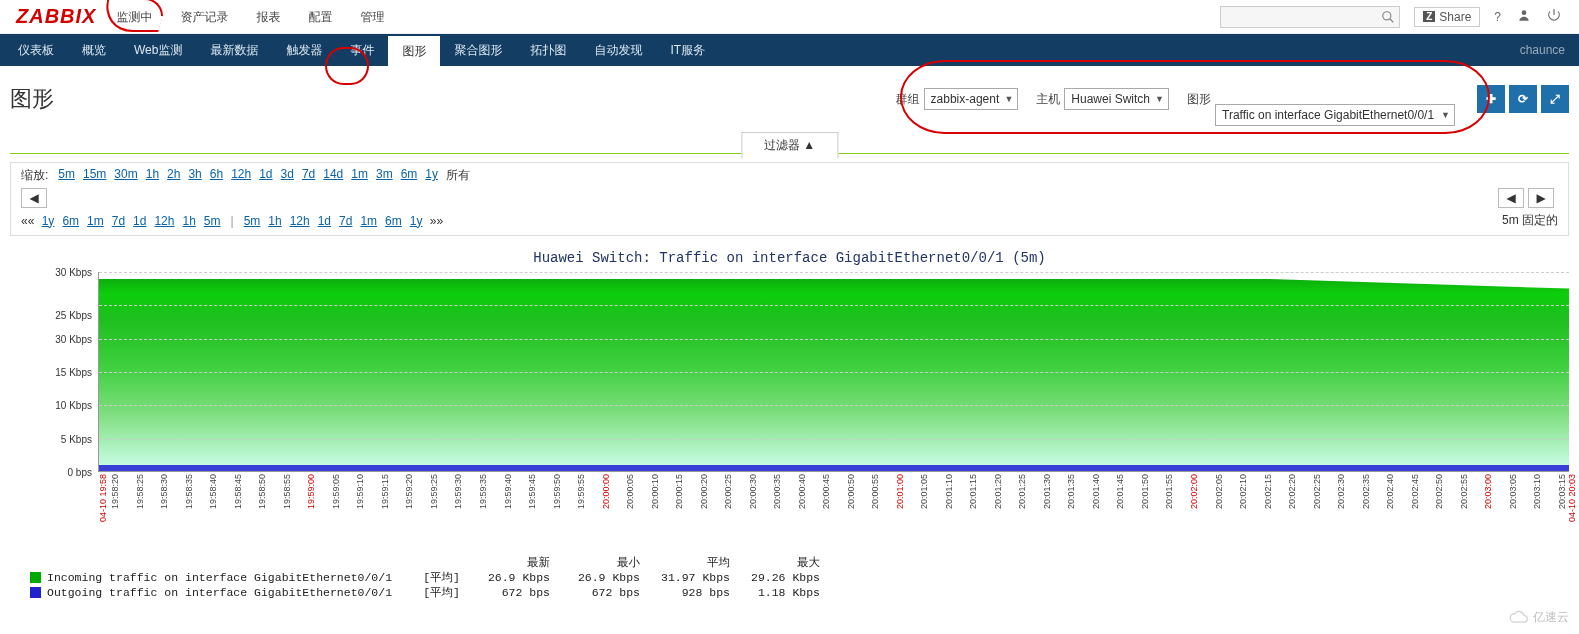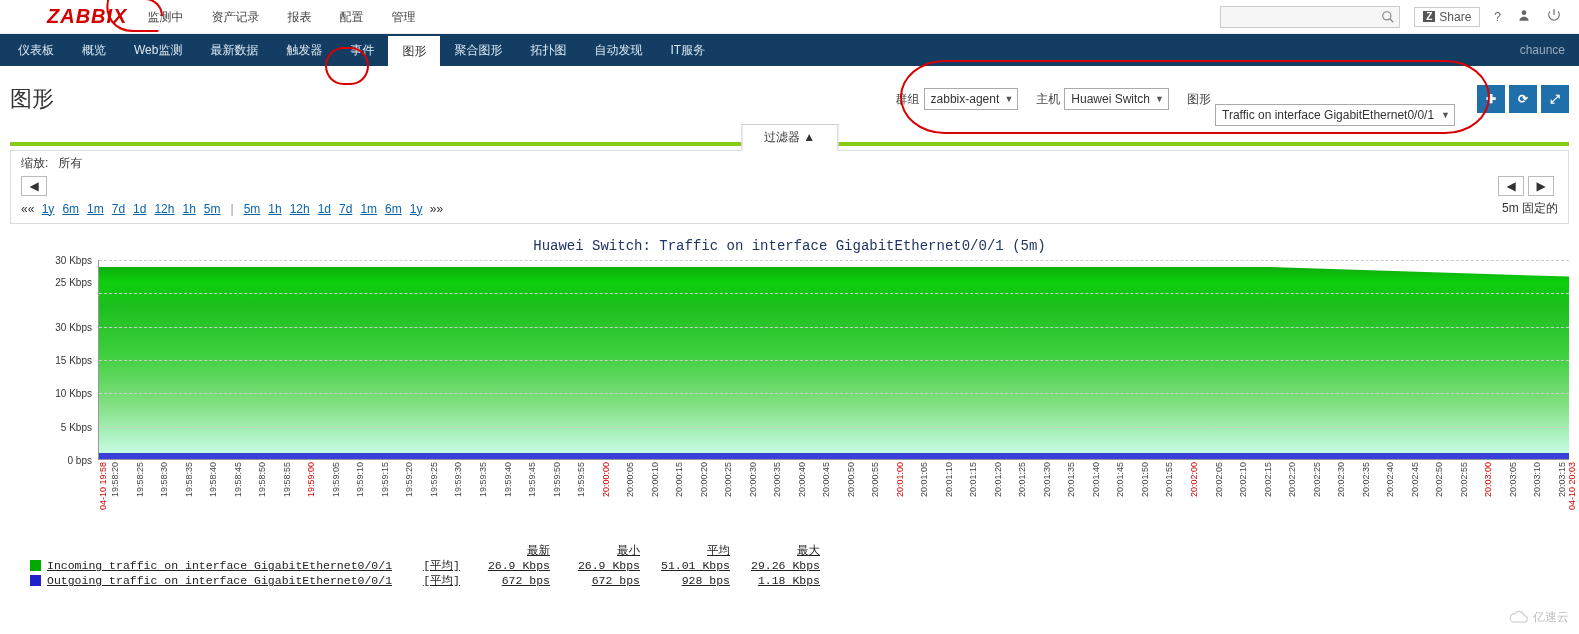--- a/index.html
+++ b/index.html
@@ -1,20 +1,20 @@
 <!DOCTYPE html>
 <html><head>
 <meta charset="utf-8">
 <style>
   * { box-sizing: border-box; margin: 0; padding: 0; }
   body { font-family: Arial, "Microsoft YaHei", sans-serif; font-size: 12px; background: #fff; color: #333; width: 1579px; }
 
   
   .top-nav { height: 34px; background: #fff; display: flex; align-items: center; padding: 0 10px; border-bottom: 1px solid #eee; }
-  .logo { font-family: Arial, sans-serif; font-style: italic; font-weight: 900; color: #d40000; font-size: 20px; letter-spacing: 1px; padding: 0 6px; margin-left: 31px; }
+  .logo { font-family: Arial, sans-serif; font-style: italic; font-weight: 900; color: #d40000; font-size: 20px; letter-spacing: 1px; padding: 0 6px; }
   .tn-item { padding: 0 14px; color: #444; line-height: 34px; cursor: pointer; }
   .tn-spacer { flex: 1; }
   .search-box { width: 180px; height: 22px; border: 1px solid #ccc; background: #f6f6f6; position: relative; margin-right: 8px; }
   .search-box svg { position: absolute; right: 4px; top: 3px; }
   .share-btn { display: inline-flex; align-items: center; padding: 2px 8px; border: 1px solid #ccc; color: #555; margin: 0 6px; cursor: pointer; }
   .share-btn .z { background: #555; color: #fff; font-weight: bold; padding: 0 3px; margin-right: 4px; font-size: 10px; }
   .ticon { margin: 0 8px; color: #666; cursor: pointer; }
 
   
   .sub-nav { height: 32px; background: #133d63; display: flex; align-items: stretch; padding-left: 4px; }
@@ -27,21 +27,21 @@
   .page-row { display: flex; align-items: center; padding: 6px 10px; }
   .page-title { font-size: 22px; font-weight: 400; color: #333; }
   .pr-spacer { flex: 1; }
   .selgrp { display: flex; align-items: center; margin-right: 18px; }
   .selgrp label { margin-right: 4px; color: #444; }
   .selgrp .sel { border: 1px solid #aaa; background: #fff; height: 22px; display: flex; align-items: center; padding: 0 18px 0 6px; position: relative; min-width: 80px; }
   .selgrp .sel::after { content: "▼"; font-size: 9px; position: absolute; right: 4px; top: 5px; color: #555; }
   .icon-btn { width: 28px; height: 28px; background: #1f6faa; color: #fff; display: inline-flex; align-items: center; justify-content: center; margin-left: 4px; font-weight: bold; cursor: pointer; }
 
   
-  .filter-tab-wrap { border-bottom: 4px solid #84cc16; position: relative; height: 14px; margin: 0 10px; }
+  .filter-tab-wrap { border-bottom: 1px solid #84cc16; position: relative; height: 14px; margin: 8px 10px; }
   .filter-tab { position: absolute; left: 50%; transform: translateX(-50%); top: -8px; background: #fff; border: 1px solid #ccc; border-bottom: 1px solid #fff; padding: 4px 22px; color: #333; cursor: pointer; }
 
   
   .time-panel { margin: 4px 10px; border: 1px solid #ddd; padding: 4px 10px 6px 10px; background: #fff; }
   .zoom-row { display: flex; align-items: flex-start; flex-wrap: wrap; }
   .zoom-row .lbl { color: #333; margin-right: 6px; }
   .zoom-row a { color: #0b63a8; text-decoration: underline; margin: 0 4px; cursor: pointer; }
   .zoom-row .all { color: #333; text-decoration: none; margin-left: 4px; }
   .zoom-row .spacer { flex: 1; }
   .time-display { color: #333; white-space: nowrap; }
@@ -65,21 +65,21 @@
   .plot .series-fill { position: absolute; left: 0; right: 0; bottom: 0; }
   .plot .area-incoming { height: 192px; background: linear-gradient(to bottom, #0a0 0%, #0c0 8%, #1b1 20%, #3c3 45%, #7d7 70%, #cfe 100%); opacity: .95; }
   .plot .area-outgoing { position: absolute; left: 0; right: 0; bottom: 0; height: 6px; background: #2a2ad8; opacity: .9; }
   .plot .slope { position: absolute; right: 0; bottom: 0; width: 300px; height: 192px; background: #fff; clip-path: polygon(0 0, 100% 5%, 100% 0); }
   .xaxis { margin-left: 88px; position: relative; height: 65px; }
   .xtick { position: absolute; top: 2px; font-size: 9px; color: #444; transform-origin: left top; transform: rotate(-90deg) translateX(-100%); white-space: nowrap; }
   .xtick.red { color: #d40000; }
   .xcap { position: absolute; top: 2px; font-size: 9px; color: #d40000; transform-origin: left top; transform: rotate(-90deg) translateX(-100%); white-space: nowrap; }
 
   
-  .legend { margin: 18px 0 0 20px; font-family: "Courier New", monospace; font-size: 11.5px; color: #222; text-decoration: underline; }
+  .legend { margin: 18px 0 0 20px; font-family: "Courier New", monospace; font-size: 11.5px; color: #222; }
   .legend .hdr { display: grid; grid-template-columns: 380px 60px 90px 90px 90px 90px; }
   .legend .row { display: grid; grid-template-columns: 380px 60px 90px 90px 90px 90px; align-items: center; }
   .legend .sw { display: inline-block; width: 11px; height: 11px; margin-right: 6px; vertical-align: middle; }
   .legend .hdr span { text-align: right; padding-right: 10px; color: #222; }
   .legend .row span { text-align: right; padding-right: 10px; }
   .legend .name { text-align: left !important; }
 
   
   .annot { position: absolute; border: 2px solid #d80000; border-radius: 50%/60%; background: transparent; pointer-events: none; }
   .annot-a { left: 103px; top: -2px; width: 60px; height: 34px; border-top: 0; border-right: 0; border-radius: 0 0 0 40px; transform: skewX(-15deg); }
@@ -170,20 +170,21 @@
   <div class="annot annot-d" style="top:-6px;"></div>
 </div>
 
 <div class="filter-tab-wrap">
   <div class="filter-tab">过滤器 ▲</div>
 </div>
 
 <div class="time-panel">
   <div class="zoom-row">
     <span class="lbl">缩放:</span>
+    <span id="zoom-opts"><a>5m</a><a>15m</a><a>30m</a><a>1h</a><a>2h</a><a>3h</a><a>6h</a><a>12h</a><a>1d</a><a>3d</a><a>7d</a><a>14d</a><a>1m</a><a>3m</a><a>6m</a><a>1y</a></span>
     <span class="all">所有</span>
     <span class="spacer"></span>
   </div>
   <div class="nav-arrows">
     <span class="arrow-btn">◀</span>
     <span class="spacer" style="flex:1"></span>
     <span class="right-group-arrows">
       <span class="arrow-btn">◀</span>
       <span class="arrow-btn">▶</span>
     </span>
@@ -201,21 +202,21 @@
 
 <div class="chart-wrap">
   <div class="chart-title">Huawei Switch: Traffic on interface GigabitEthernet0/0/1 (5m)</div>
   <div class="chart-area">
     <div class="yaxis" id="yaxis">
         <div class="ytick" style="top: 200px;">0 bps</div>
         <div class="ytick" style="top: 166.667px;">5 Kbps</div>
         <div class="ytick" style="top: 133.333px;">10 Kbps</div>
         <div class="ytick" style="top: 100px;">15 Kbps</div>
         <div class="ytick" style="top: 66.6667px;">30 Kbps</div>
-        <div class="ytick" style="top: 22px;">25 Kbps</div>
+        <div class="ytick" style="top: 43px;">25 Kbps</div>
         <div class="ytick" style="top: 0px;">30 Kbps</div>
       </div>
     <div class="plot" id="plot">
       <div class="series-fill area-incoming"></div>
       <div class="slope"></div>
       <div class="area-outgoing"></div>
     <div class="grid" style="top: 166.667px;"></div>
         <div class="grid" style="top: 133.333px;"></div>
         <div class="grid" style="top: 100px;"></div>
         <div class="grid" style="top: 66.6667px;"></div>
@@ -296,21 +297,21 @@
       <span>最小</span>
       <span>平均</span>
       <span>最大</span>
     </div>
     <div id="legend-rows">
         <div class="row">
           <span class="name"><span class="sw" style="background:#00aa00"></span>Incoming traffic on interface GigabitEthernet0/0/1</span>
           <span>[平均]</span>
           <span>26.9 Kbps</span>
           <span>26.9 Kbps</span>
-          <span>51.01 Kbps</span>
+          <span>31.97 Kbps</span>
           <span>29.26 Kbps</span>
         </div>
         <div class="row">
           <span class="name"><span class="sw" style="background:#2222cc"></span>Outgoing traffic on interface GigabitEthernet0/0/1</span>
           <span>[平均]</span>
           <span>672 bps</span>
           <span>672 bps</span>
           <span>928 bps</span>
           <span>1.18 Kbps</span>
         </div>

